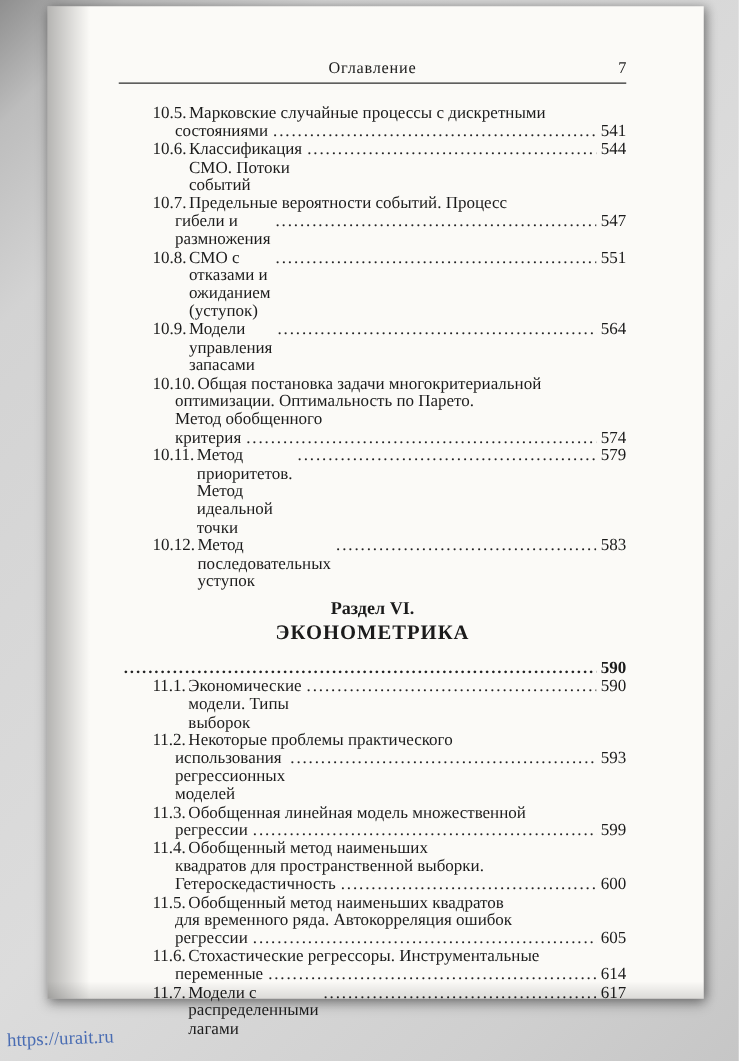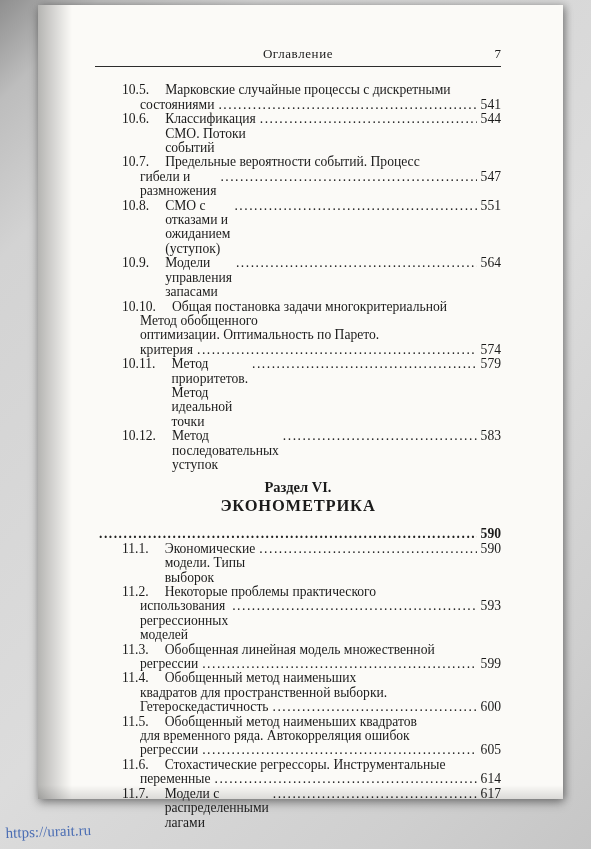--- a/index.html
+++ b/index.html
@@ -41,21 +41,21 @@
     line-height: 14.4px;
   }
 
   .header { position: relative; text-align: center; letter-spacing: 0.6px; font-size: 13px; }
   .header .pgnum { position: absolute; right: 0; top: 0; letter-spacing: 0; }
   .rule { border: none; border-top: 1px solid #2c2c2c; margin: 5px 0 16px 0; height: 0; }
 
   .line { display: flex; align-items: baseline; }
   .first-indent { padding-left: 27px; }
   .cont-indent  { padding-left: 45px; }
-  .num { white-space: nowrap; margin-right: 16px; }
+  .num { white-space: nowrap; margin-right: 2px; }
   .leader {
     flex: 1 1 auto;
     overflow: hidden;
     white-space: nowrap;
     margin: 0 4px 0 4px;
     letter-spacing: 1.5px;
     color: #222;
   }
   .pg { white-space: nowrap; font-family: Liberation Serif, serif; }
 
@@ -130,24 +130,24 @@
               <span class="leader">........................................................................................................................................................................................................</span>
               <span class="pg">564</span>
             </div>
           </div>
           <div class="entry">
             <div class="line first-indent">
               <span class="num">10.10.</span>
               <span>Общая постановка задачи многокритериальной</span>
             </div>
             <div class="line cont-indent">
+              <span>оптимизации. Оптимальность по Парето.</span>
+            </div>
+            <div class="line cont-indent">
               <span>Метод обобщенного</span>
-            </div>
-            <div class="line cont-indent">
-              <span>оптимизации. Оптимальность по Парето.</span>
             </div>
             <div class="line cont-indent">
               <span>критерия</span>
               <span class="leader">........................................................................................................................................................................................................</span>
               <span class="pg">574</span>
             </div>
           </div>
           <div class="entry">
             <div class="line first-indent">
               <span class="num">10.11.</span>

